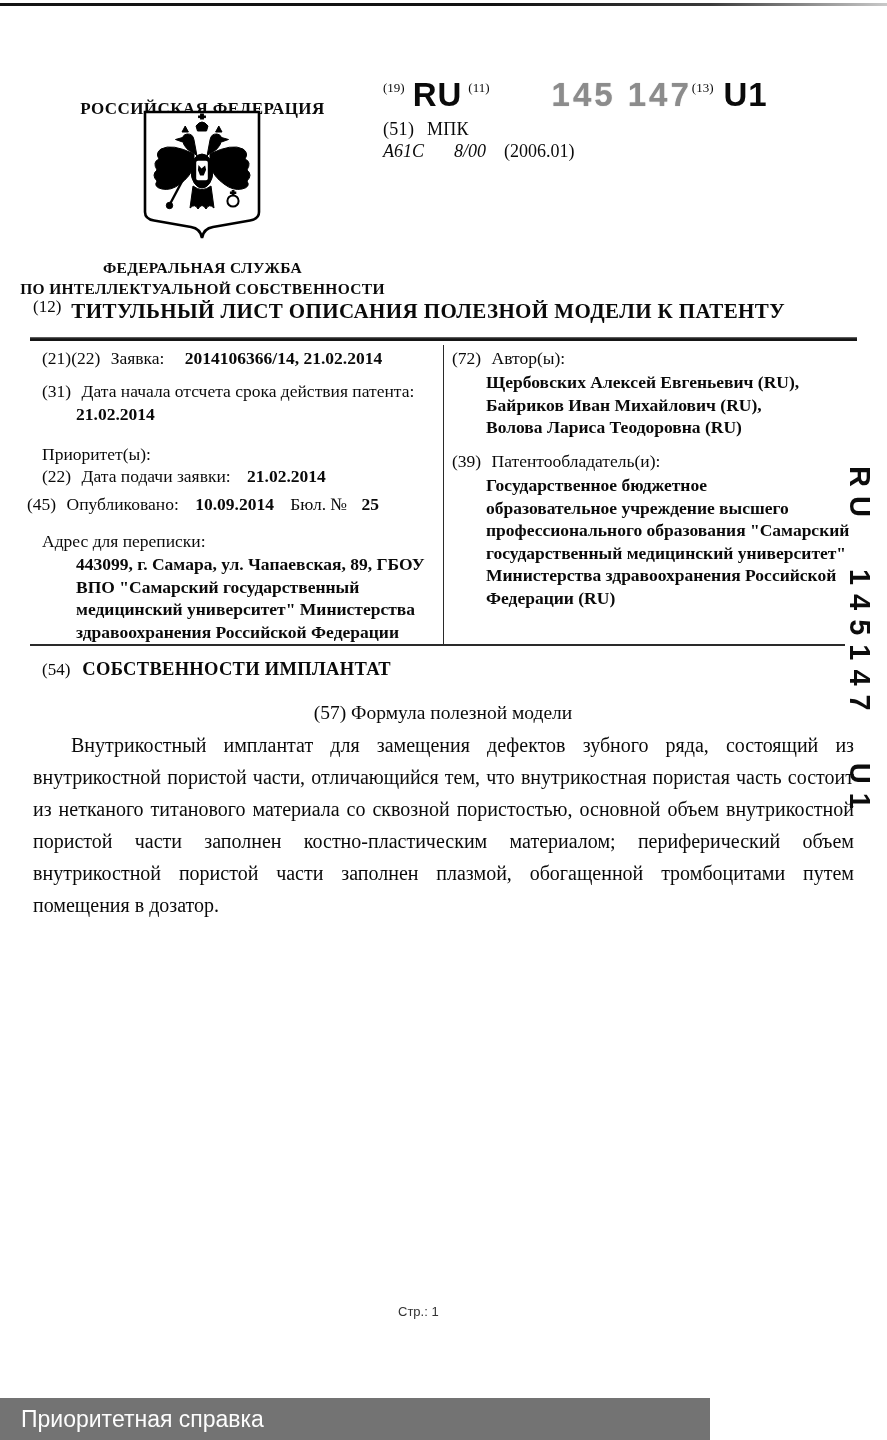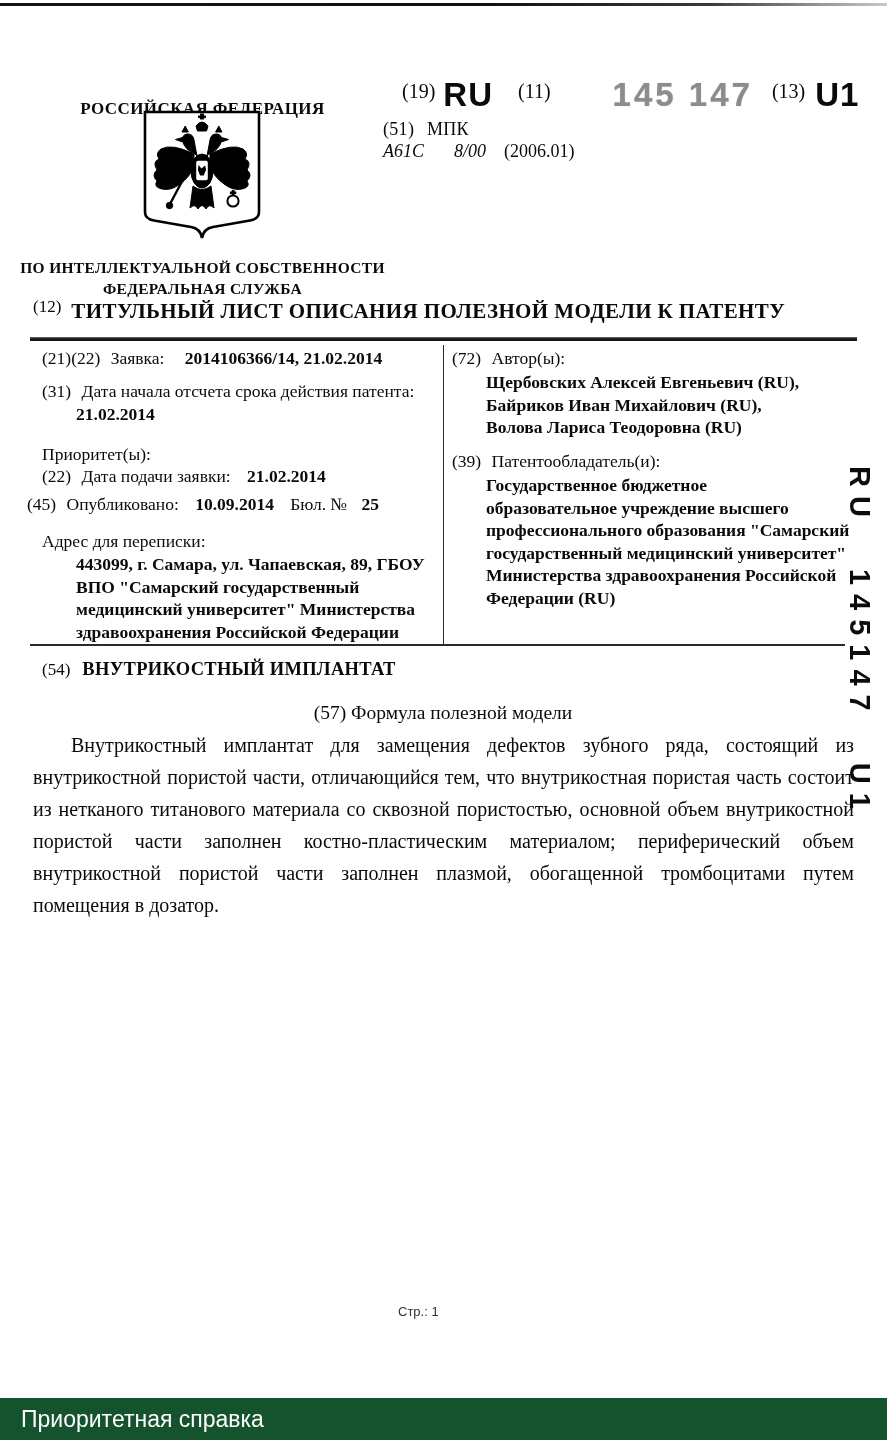--- a/index.html
+++ b/index.html
@@ -18,21 +18,21 @@
 
   
   .country { left:25px; top:77px; width:355px; text-align:center;
     font-weight:bold; font-size:17px; letter-spacing:0.4px;margin-top:22px; }
   .emblem { left:140px; top:108px; width:124px; height:134px; }
   .authority { left:10px; top:257px; width:385px; text-align:center;
     font-weight:bold; font-size:15.5px; line-height:21px; letter-spacing:0.3px; }
 
   
   .codes-line { left:383px; top:78px; display:flex; align-items:flex-start; white-space:nowrap; }
-  .small-code { font-size:20px; padding-top:2px;margin-left:19px; }
+  .small-code { font-size:13px; padding-top:2px; }
   .big-code { font-family:"Liberation Sans", sans-serif; font-weight:bold;
     font-size:33px; line-height:34px; letter-spacing:1px; }
   .ru-code { margin:0 6px 0 8px; }
   .doc-number { color:#8c8c8c; margin-left:62px; letter-spacing:3px;
     text-shadow:0 0 1px #aaa; }
   .kind-code { margin-left:10px; }
   .ipc-line { left:383px; top:119px; font-size:18px; letter-spacing:0.3px; }
   .ipc-class-line { left:383px; top:141px; font-size:18px; }
   .ipc-it { font-style:italic; font-weight:normal; }
   .ipc-sp1 { display:inline-block; width:30px; }
@@ -65,21 +65,21 @@
     position:absolute; left:876px; top:466px; width:368px; height:32px;
     transform:rotate(90deg); transform-origin:0 0;
     font-family:"Liberation Sans", sans-serif; font-weight:bold; font-size:29px;
     letter-spacing:9px; word-spacing:26px; white-space:nowrap; color:#0c0c0c;
   }
 
   
   .page-label { left:398px; top:1304px; font-family:"Liberation Sans", sans-serif;
     font-size:13px; color:#333; }
   .banner {
-    position:absolute; left:0; bottom:0; width:887px; height:42px; background:#14532d;
+    position:absolute; left:0; bottom:0; width:710px; height:42px; background:#737373;
     display:flex; align-items:center; padding-left:21px;
     font-family:"Liberation Sans", sans-serif; font-size:23px; color:#fdfdfd;
   }
 </style>
 </head>
 <body>
 
 <div class="page">
 
   <div class="scanline"></div>
@@ -118,22 +118,22 @@
         <rect x="92.2" y="82.5" width="1.8" height="4.5"></rect>
         <rect x="90.4" y="84" width="5.4" height="1.5"></rect>
       </g>
 
       <rect x="55.4" y="52" width="13.2" height="21" rx="2.5" fill="#fff" stroke="#000" stroke-width="1.6"></rect>
       <path d="M58.5,57 l3,3.4 3.6,-3 1,4.4 -2.4,5.6 h-3.6 l-2.2,-5.4 z" fill="#000"></path>
     </svg>
   </div>
 
   <div class="abs authority">
+    <div>ФЕДЕРАЛЬНАЯ СЛУЖБА</div>
     <div>ПО ИНТЕЛЛЕКТУАЛЬНОЙ СОБСТВЕННОСТИ</div>
-    <div>ФЕДЕРАЛЬНАЯ СЛУЖБА</div>
   </div>
 
   <div class="abs codes-line">
     <span class="small-code">(19)</span>
     <span class="big-code ru-code">RU</span>
     <span class="small-code">(11)</span>
     <span class="big-code doc-number">145 147</span>
     <span class="small-code">(13)</span>
     <span class="big-code kind-code">U1</span>
   </div>
@@ -204,21 +204,21 @@
       <div>профессионального образования "Самарский</div>
       <div>государственный медицинский университет"</div>
       <div>Министерства здравоохранения Российской</div>
       <div>Федерации (RU)</div>
     </div>
 
   <div class="abs rule-thin"></div>
 
   <div class="abs title54">
     <span class="code">(54)</span>
-    <span class="text">ВНУТРИКОСТНЫЙ ИМПЛАНТАТ</span>
+    <span class="text">СОБСТВЕННОСТИ ИМПЛАНТАТ</span>
   </div>
 
   <div class="abs formula-heading">(57) Формула полезной модели</div>
   <div class="abs claim">Внутрикостный имплантат для замещения дефектов зубного ряда, состоящий из внутрикостной пористой части, отличающийся тем, что внутрикостная пористая часть состоит из нетканого титанового материала со сквозной пористостью, основной объем внутрикостной пористой части заполнен костно-пластическим материалом; периферический объем внутрикостной пористой части заполнен плазмой, обогащенной тромбоцитами путем помещения в дозатор.</div>
 
   <div class="side-code">RU 145147 U1</div>
 
   <div class="abs page-label">Стр.:  1</div>
   <div class="banner">
     <span>Приоритетная справка</span>

